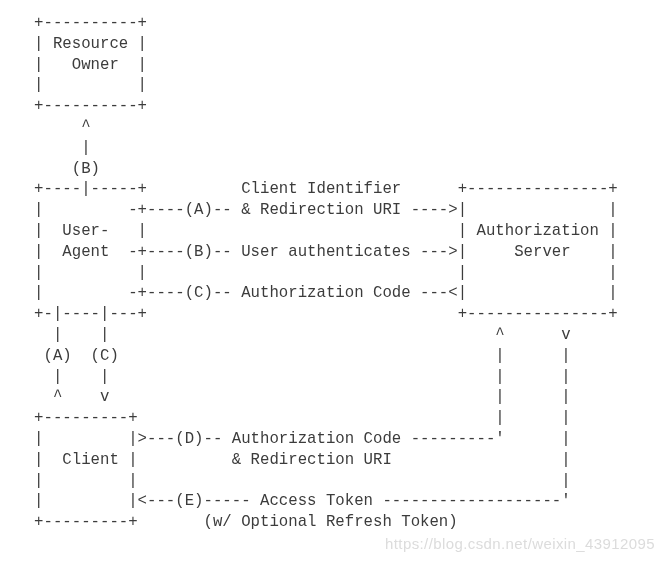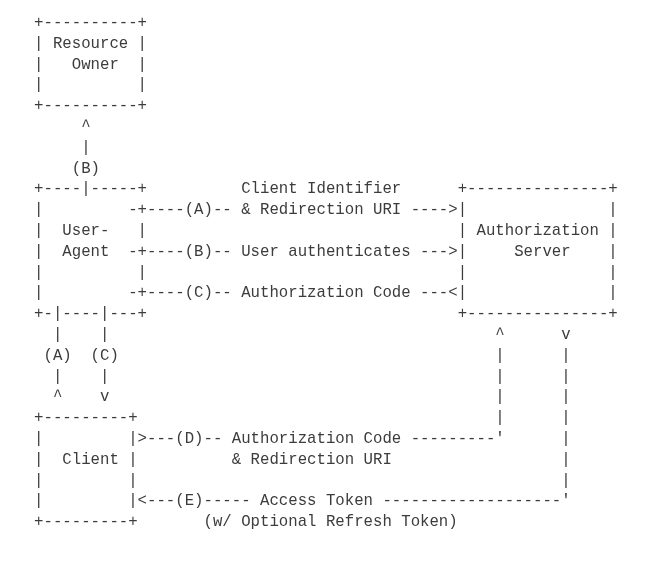--- a/index.html
+++ b/index.html
@@ -66,13 +66,14 @@
        |    |                                         ^      v
       (A)  (C)                                        |      |
        |    |                                         |      |
        ^    v                                         |      |
      +---------+                                      |      |
      |         |&gt;---(D)-- Authorization Code ---------'      |
      |  Client |          &amp; Redirection URI                  |
      |         |                                             |
      |         |&lt;---(E)----- Access Token -------------------'
      +---------+       (w/ Optional Refresh Token)</pre>
+  <div class="watermark">https://blog.csdn.net/weixin_43912095</div>
 </div>
 
 </body></html>

